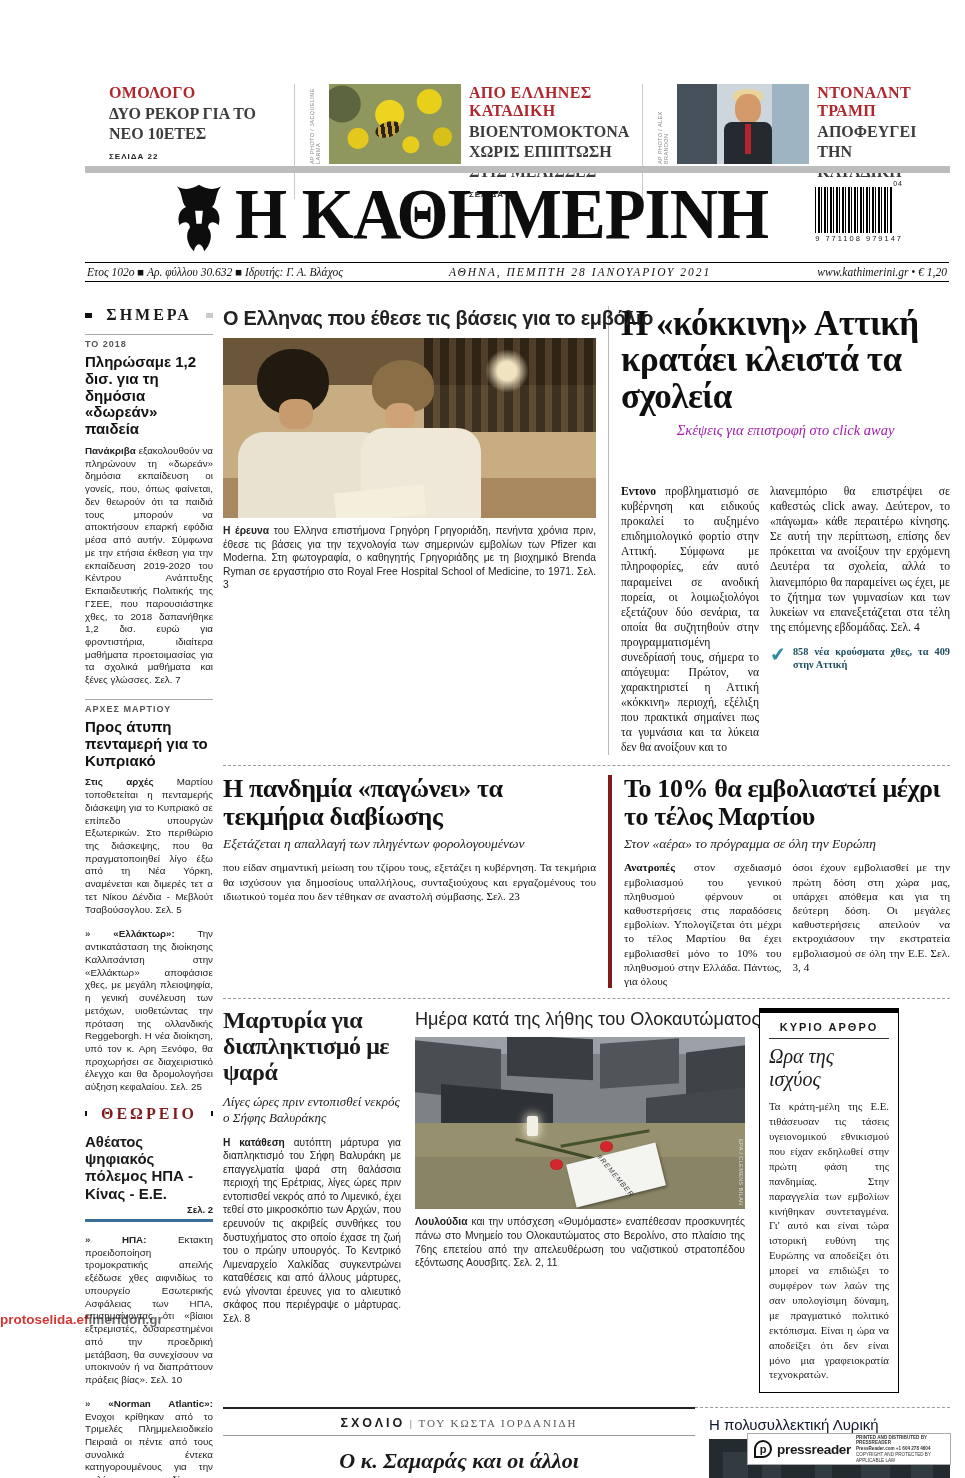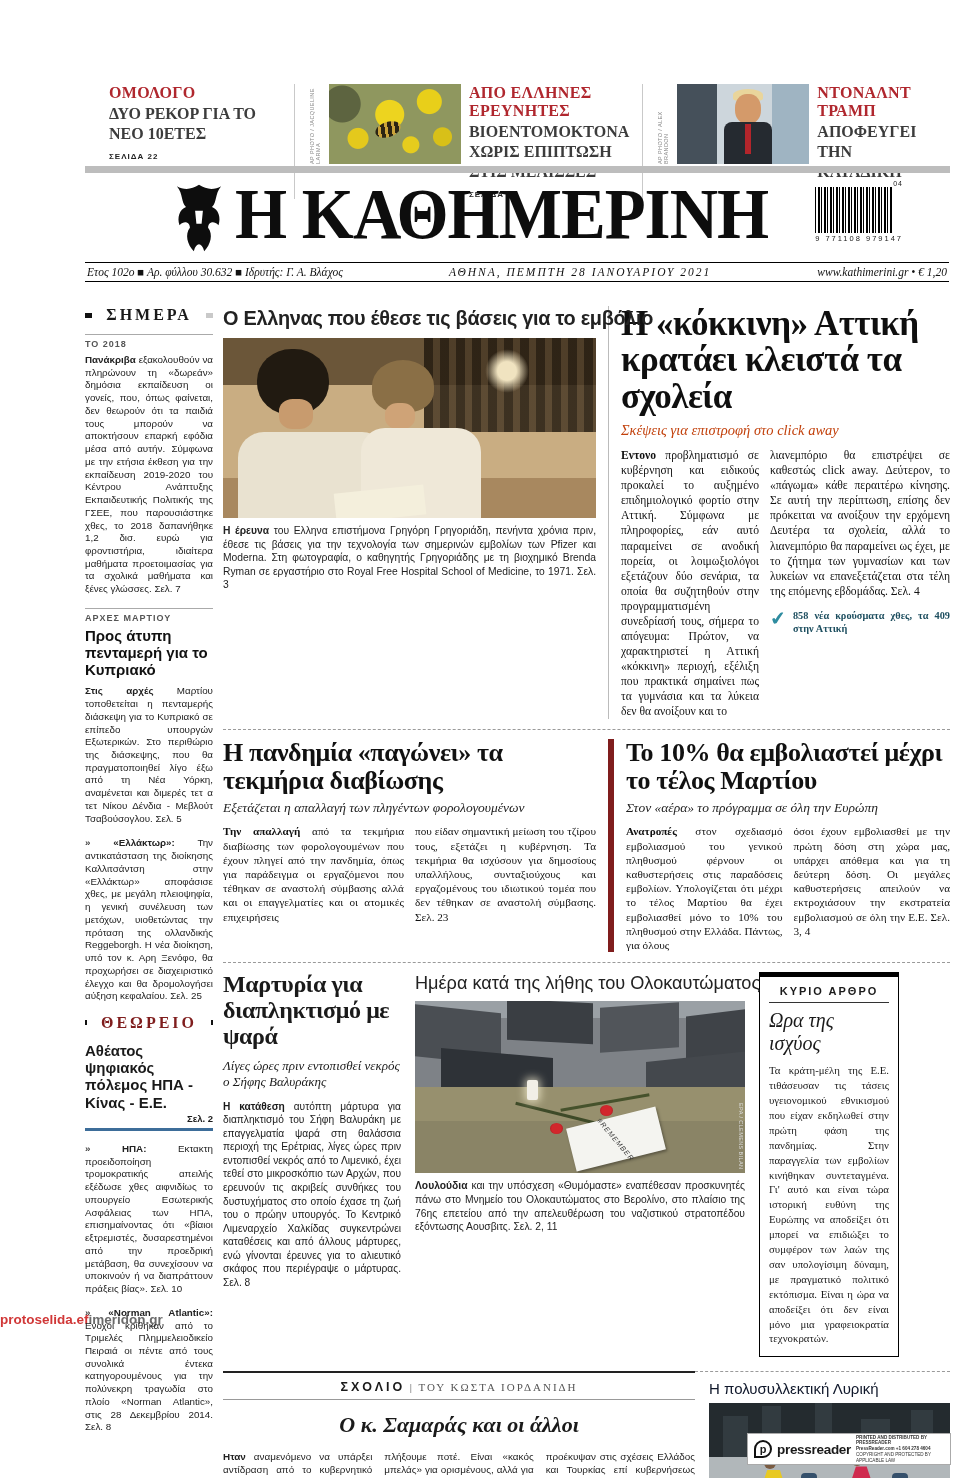--- a/index.html
+++ b/index.html
@@ -91,35 +91,35 @@
   .p1-coat { position:absolute; left:4%; top:52%; width:150px; height:90px; background:#e9e2d0; border-radius:26px 26px 0 0; }
   .p2-hair { position:absolute; left:40%; top:12%; width:62px; height:52px; background:#8a6f46; border-radius:50% 50% 40% 40%; }
   .p2-face { position:absolute; left:43.5%; top:36%; width:30px; height:26px; background:#cfa377; border-radius:42%; }
   .p2-coat { position:absolute; left:37%; top:50%; width:120px; height:92px; background:#efe8d8; border-radius:24px 24px 0 0; }
   .lab-paper { position:absolute; left:30%; top:84%; width:90px; height:30px; background:#f4efdc; transform:rotate(-6deg); }
   .caption { font-size:10.3px; line-height:1.32; text-align:justify; color:#222; margin-top:6px; }
   .cap-lead { font-weight:bold; }
 
   .main-story { flex:1; border-left:1px solid #bbb; padding-left:12px; }
   .ms-head { font-family:"Liberation Serif", serif; font-weight:bold; font-size:35px; line-height:1.04; letter-spacing:-.5px; color:#0f0f0f; }
-  .ms-deck { font-family:"Liberation Serif", serif; font-style:italic; font-size:14.5px; margin:7px 0 9px; color:#c2410c; }
+  .ms-deck { font-family:"Liberation Serif", serif; font-style:italic; font-size:14.5px; margin:7px 0 9px; color:#a21caf;text-align:center; }
   .twocol { display:flex; gap:11px; }
   .twocol > div { flex:1; }
-  .ms-body { font-family:"Liberation Serif", serif; font-size:11.6px; line-height:1.3; text-align:justify; color:#111; }
+  .ms-body { font-family:"Liberation Serif", serif; font-size:11.6px; line-height:1.3; text-align:justify; color:#111;margin-top:36px; }
   .lead-b { font-weight:bold; }
   .note { display:flex; gap:7px; align-items:flex-start; margin-top:10px; width:180px; margin-left:auto; }
   .check { color:#2e8ca0; font-size:19px; line-height:1; transform:rotate(-6deg); }
   .note-text { font-size:10.3px; font-weight:bold; color:#1d4e5f; line-height:1.3; }
 
   .dash-sep { border-top:1.5px dashed #9a9a9a; margin:10px 0 9px; }
 
   
   .rowB { display:flex; }
   .rb-left { width:385px; flex:none; padding-right:12px; }
-  .rb-right { flex:1; border-left:6px solid #7f1d1d; padding-left:12px; }
+  .rb-right { flex:1; border-left:4px solid #7f1d1d; padding-left:12px; }
   .rb-head { font-family:"Liberation Serif", serif; font-weight:bold; font-size:26px; line-height:1.06; letter-spacing:-.4px; color:#111; }
   .rb-deck { font-family:"Liberation Serif", serif; font-style:italic; font-size:13.5px; margin:6px 0 8px; color:#222; }
   .rb-body { font-family:"Liberation Serif", serif; font-size:11.2px; line-height:1.27; text-align:justify; color:#111; }
 
   
   .rowC { display:flex; margin-top:4px; }
   .witness { width:192px; flex:none; padding-right:14px; }
   .wt-head { font-family:"Liberation Serif", serif; font-weight:bold; font-size:24px; line-height:1.08; letter-spacing:-.4px; }
   .wt-deck { font-family:"Liberation Serif", serif; font-style:italic; font-size:13px; line-height:1.25; margin:8px 0 9px; }
   .wt-body { font-size:10.2px; line-height:1.33; text-align:justify; }
@@ -198,21 +198,21 @@
         <span class="tz-page">ΣΕΛΙΔΑ 22</span>
       </div>
     </div>
     <div class="teaser">
       <span class="vcred">AP PHOTO / JACQUELINE LARMA</span>
       <div class="tz-photo">
           <div class="bee"></div>
           <div class="bee-body"></div>
         </div>
       <div class="tz-text">
-        <span class="tz-kicker">ΑΠΟ ΕΛΛΗΝΕΣ ΕΡΕΥΝΗΤΕΣ</span>
+        <span class="tz-kicker">ΑΠΟ ΕΛΛΗΝΕΣ ΚΑΤΑΔΙΚΗ</span>
         <span class="tz-title">ΒΙΟΕΝΤΟΜΟΚΤΟΝΑ ΧΩΡΙΣ ΕΠΙΠΤΩΣΗ ΣΤΙΣ ΜΕΛΙΣΣΕΣ</span>
         <span class="tz-page">ΣΕΛΙΔΑ 16</span>
       </div>
     </div>
     <div class="teaser">
       <span class="vcred">AP PHOTO / ALEX BRANDON</span>
       <div class="tz-photo">
           <div class="trump"></div>
           <div class="tr-hair"></div>
           <div class="tr-head"></div>
@@ -251,20 +251,21 @@
     <aside class="sidebar">
       <div class="sb-inner" style="border-right:none;">
         <div class="sb-header">
           <span class="bar"></span>
           <span class="sb-header-label">ΣΗΜΕΡΑ</span>
           <span class="bar lite"></span>
         </div>
 
         <div class="sb-item">
           <div class="sb-kicker">ΤΟ 2018</div>
+          <div class="sb-head">Πληρώσαμε 1,2 δισ. για τη δημόσια «δωρεάν» παιδεία</div>
           <div class="sb-body"><b class="lead-b">Πανάκριβα</b> <span>εξακολουθούν να πληρώνουν τη «δωρεάν» δημόσια εκπαίδευση οι γονείς, που, όπως φαίνεται, δεν θεωρούν ότι τα παιδιά τους μπορούν να αποκτήσουν επαρκή εφόδια μέσα από αυτήν. Σύμφωνα με την ετήσια έκθεση για την εκπαίδευση 2019-2020 του Κέντρου Ανάπτυξης Εκπαιδευτικής Πολιτικής της ΓΣΕΕ, που παρουσιάστηκε χθες, το 2018 δαπανήθηκε 1,2 δισ. ευρώ για φροντιστήρια, ιδιαίτερα μαθήματα προετοιμασίας για τα σχολικά μαθήματα και ξένες γλώσσες. Σελ. 7</span></div>
         </div>
 
         <div class="sb-item">
           <div class="sb-kicker">ΑΡΧΕΣ ΜΑΡΤΙΟΥ</div>
           <div class="sb-head">Προς άτυπη πενταμερή για το Κυπριακό</div>
           <div class="sb-body"><b class="lead-b">Στις αρχές</b> <span>Μαρτίου τοποθετείται η πενταμερής διάσκεψη για το Κυπριακό σε επίπεδο υπουργών Εξωτερικών. Στο περιθώριο της διάσκεψης, που θα πραγματοποιηθεί λίγο έξω από τη Νέα Υόρκη, αναμένεται και διμερές τετ α τετ Νίκου Δένδια - Μεβλούτ Τσαβούσογλου. Σελ. 5</span></div>
         </div>
 
         <div class="sb-brief"><span class="bull">» </span><b class="lead-b">«Ελλάκτωρ»:</b> <span>Την αντικατάσταση της διοίκησης Καλλιτσάντση στην «Ελλάκτωρ» αποφάσισε χθες, με μεγάλη πλειοψηφία, η γενική συνέλευση των μετόχων, υιοθετώντας την πρόταση της ολλανδικής Reggeborgh. Η νέα διοίκηση, υπό τον κ. Αρη Ξενόφο, θα προχωρήσει σε διαχειριστικό έλεγχο και θα δρομολογήσει αύξηση κεφαλαίου. Σελ. 25</span></div>
@@ -318,21 +319,20 @@
         </article>
       </div>
 
       <div class="dash-sep"></div>
 
       <div class="rowB">
         <article class="rb-left">
           <h2 class="rb-head">Η πανδημία «παγώνει» τα τεκμήρια διαβίωσης</h2>
           <div class="rb-deck">Εξετάζεται η απαλλαγή των πληγέντων φορολογουμένων</div>
           <div class="twocol">
-            <div class="rb-body"><b class="lead-b">Την απαλλαγή</b> <span>από τα τεκμήρια διαβίωσης των φορολογουμένων που έχουν πληγεί από την πανδημία, όπως για παράδειγμα οι εργαζόμενοι που τέθηκαν σε αναστολή σύμβασης αλλά και οι επαγγελματίες και οι ατομικές επιχειρήσεις</span></div>
             <div class="rb-body">που είδαν σημαντική μείωση του τζίρου τους, εξετάζει η κυβέρνηση. Τα τεκμήρια θα ισχύσουν για δημοσίους υπαλλήλους, συνταξιούχους και εργαζομένους του ιδιωτικού τομέα που δεν τέθηκαν σε αναστολή σύμβασης. Σελ. 23</div>
           </div>
         </article>
         <article class="rb-right">
           <h2 class="rb-head">Το 10% θα εμβολιαστεί μέχρι το τέλος Μαρτίου</h2>
           <div class="rb-deck">Στον «αέρα» το πρόγραμμα σε όλη την Ευρώπη</div>
           <div class="twocol">
             <div class="rb-body"><b class="lead-b">Ανατροπές</b> <span>στον σχεδιασμό εμβολιασμού του γενικού πληθυσμού φέρνουν οι καθυστερήσεις στις παραδόσεις εμβολίων. Υπολογίζεται ότι μέχρι το τέλος Μαρτίου θα έχει εμβολιασθεί μόνο το 10% του πληθυσμού στην Ελλάδα. Πάντως, για όλους</span></div>
             <div class="rb-body">όσοι έχουν εμβολιασθεί με την πρώτη δόση στη χώρα μας, υπάρχει απόθεμα και για τη δεύτερη δόση. Οι μεγάλες καθυστερήσεις απειλούν να εκτροχιάσουν την εκστρατεία εμβολιασμού σε όλη την Ε.Ε. Σελ. 3, 4</div>
           </div>

